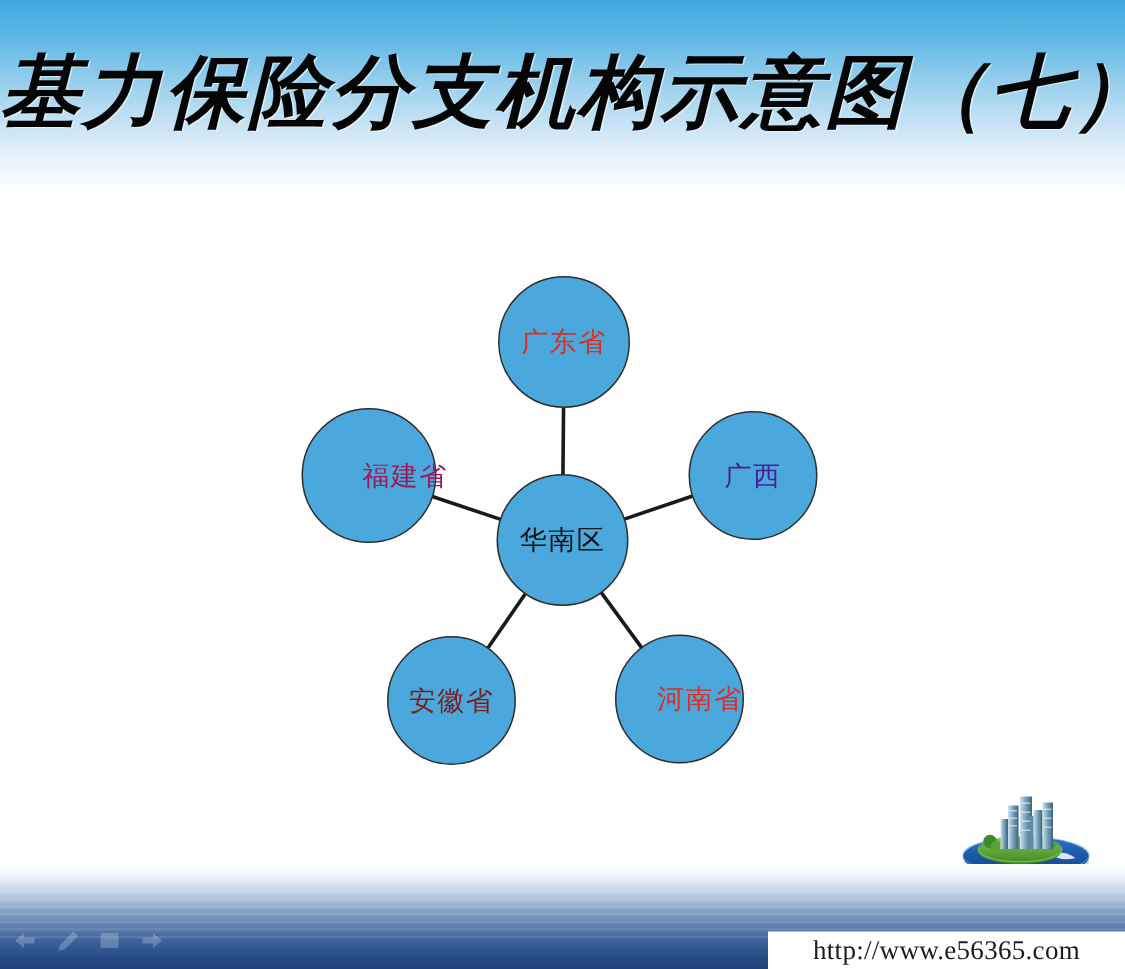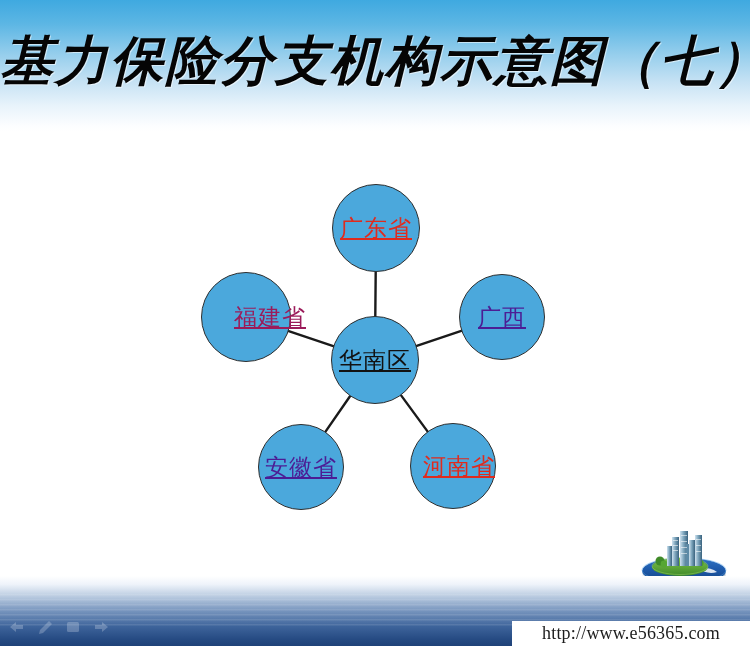--- a/index.html
+++ b/index.html
@@ -106,25 +106,24 @@
     border-radius: 50%;
     background: #4ba8dc;
     border: 1px solid #2e2e2e;
     display: flex;
     align-items: center;
     justify-content: center;
     text-align: center;
   }
   .node-label {
     font-family: "Liberation Serif", "DejaVu Serif", serif;
-    font-size: 23px;
+    font-size: 18px;
     line-height: 1;
     letter-spacing: 1px;
     white-space: nowrap;
-    text-decoration: underline;
   }
 
   
   #globe {
     position: absolute;
     left: 636px; top: 527px;
     width: 96px; height: 90px;
   }
   
   #watermark {
@@ -172,21 +171,21 @@
 
     <div class="node" id="node-guangxi" style="left: 459px; top: 274px; width: 86px; height: 86px; background: rgb(75, 168, 220);">
       <span class="node-label" id="label-guangxi" style="color: #4c1d95;">广西</span>
     </div>
 
     <div class="node" id="node-fujian" style="left: 201px; top: 272px; width: 90px; height: 90px; background: rgb(75, 168, 220);">
       <span class="node-label" id="label-fujian" style="color: rgb(155, 27, 90); margin-left: 48px;">福建省</span>
     </div>
 
     <div class="node" id="node-anhui" style="left: 258px; top: 424px; width: 86px; height: 86px; background: rgb(75, 168, 220);">
-      <span class="node-label" id="label-anhui" style="color: #4c1d95;">安徽省</span>
+      <span class="node-label" id="label-anhui" style="color: #7f1d1d;">安徽省</span>
     </div>
 
     <div class="node" id="node-henan" style="left: 410px; top: 423px; width: 86px; height: 86px; background: rgb(75, 168, 220); justify-content: flex-end;">
       <span class="node-label" id="label-henan" style="color: rgb(224, 43, 30);">河南省</span>
     </div>
   </div>
 
   <svg id="globe" viewBox="0 0 96 90" width="96" height="90" aria-hidden="true">
     <defs>
       <linearGradient id="gWater" x1="0" y1="0" x2="0" y2="1">

